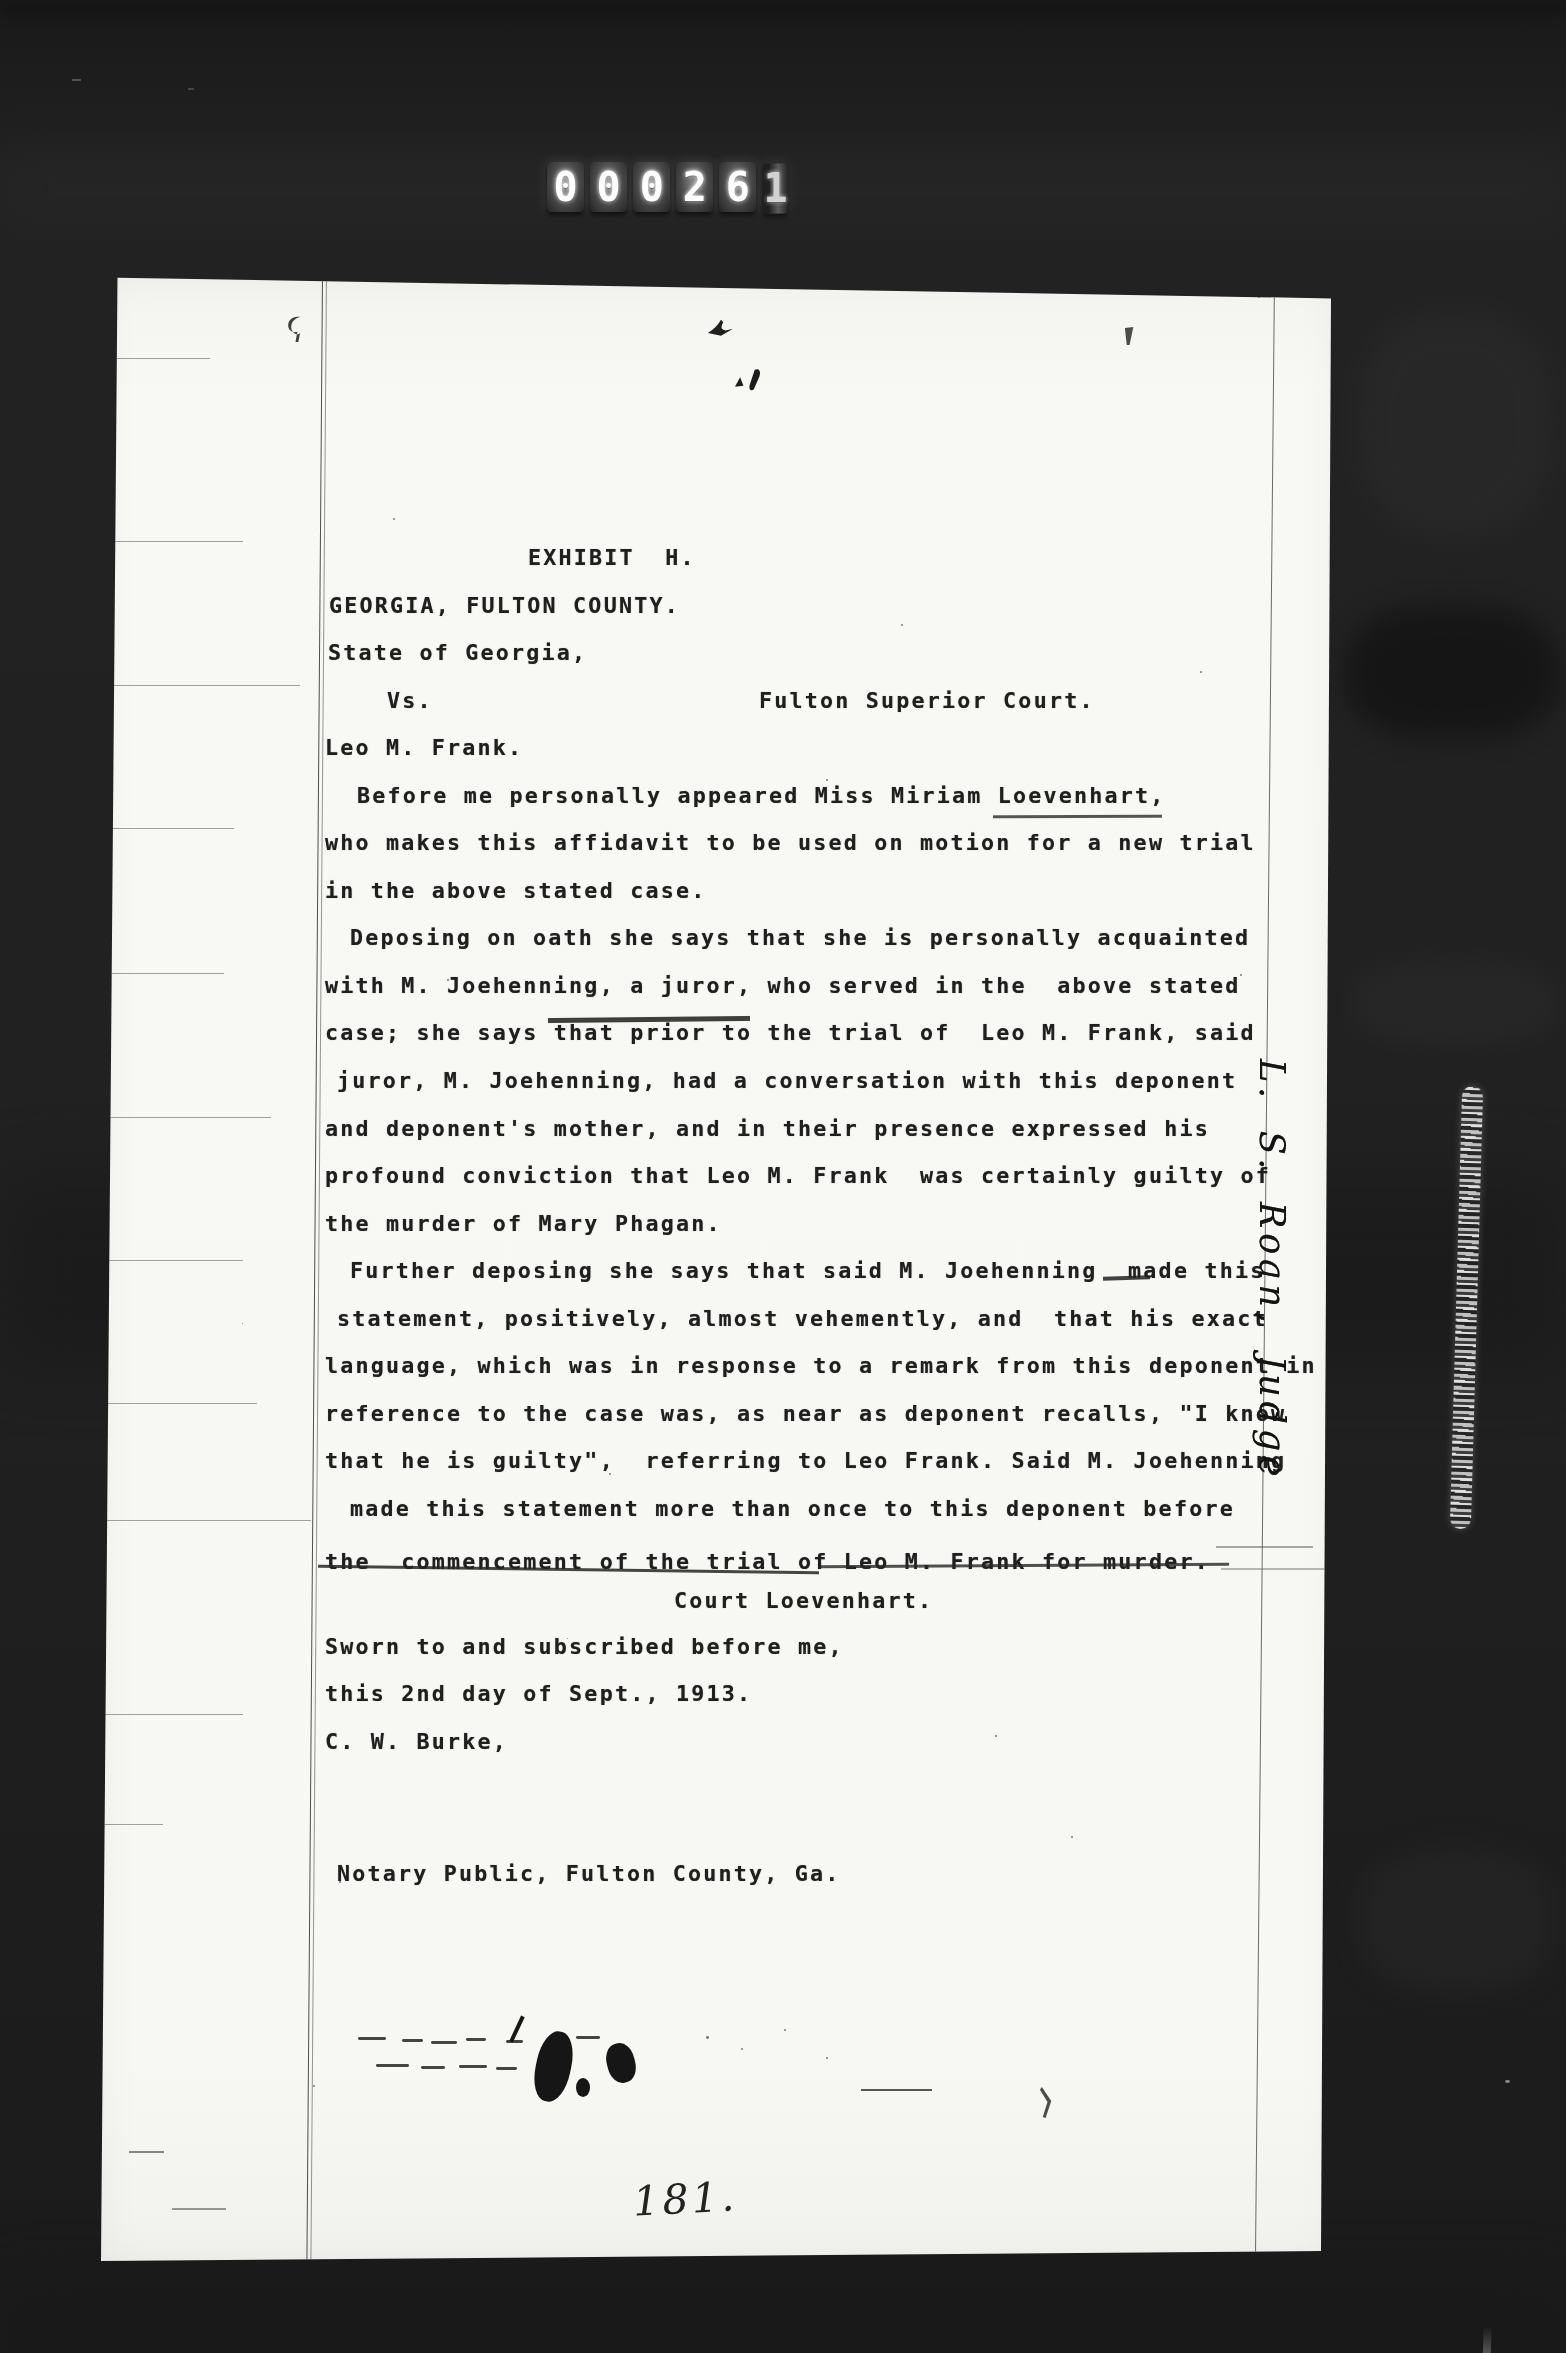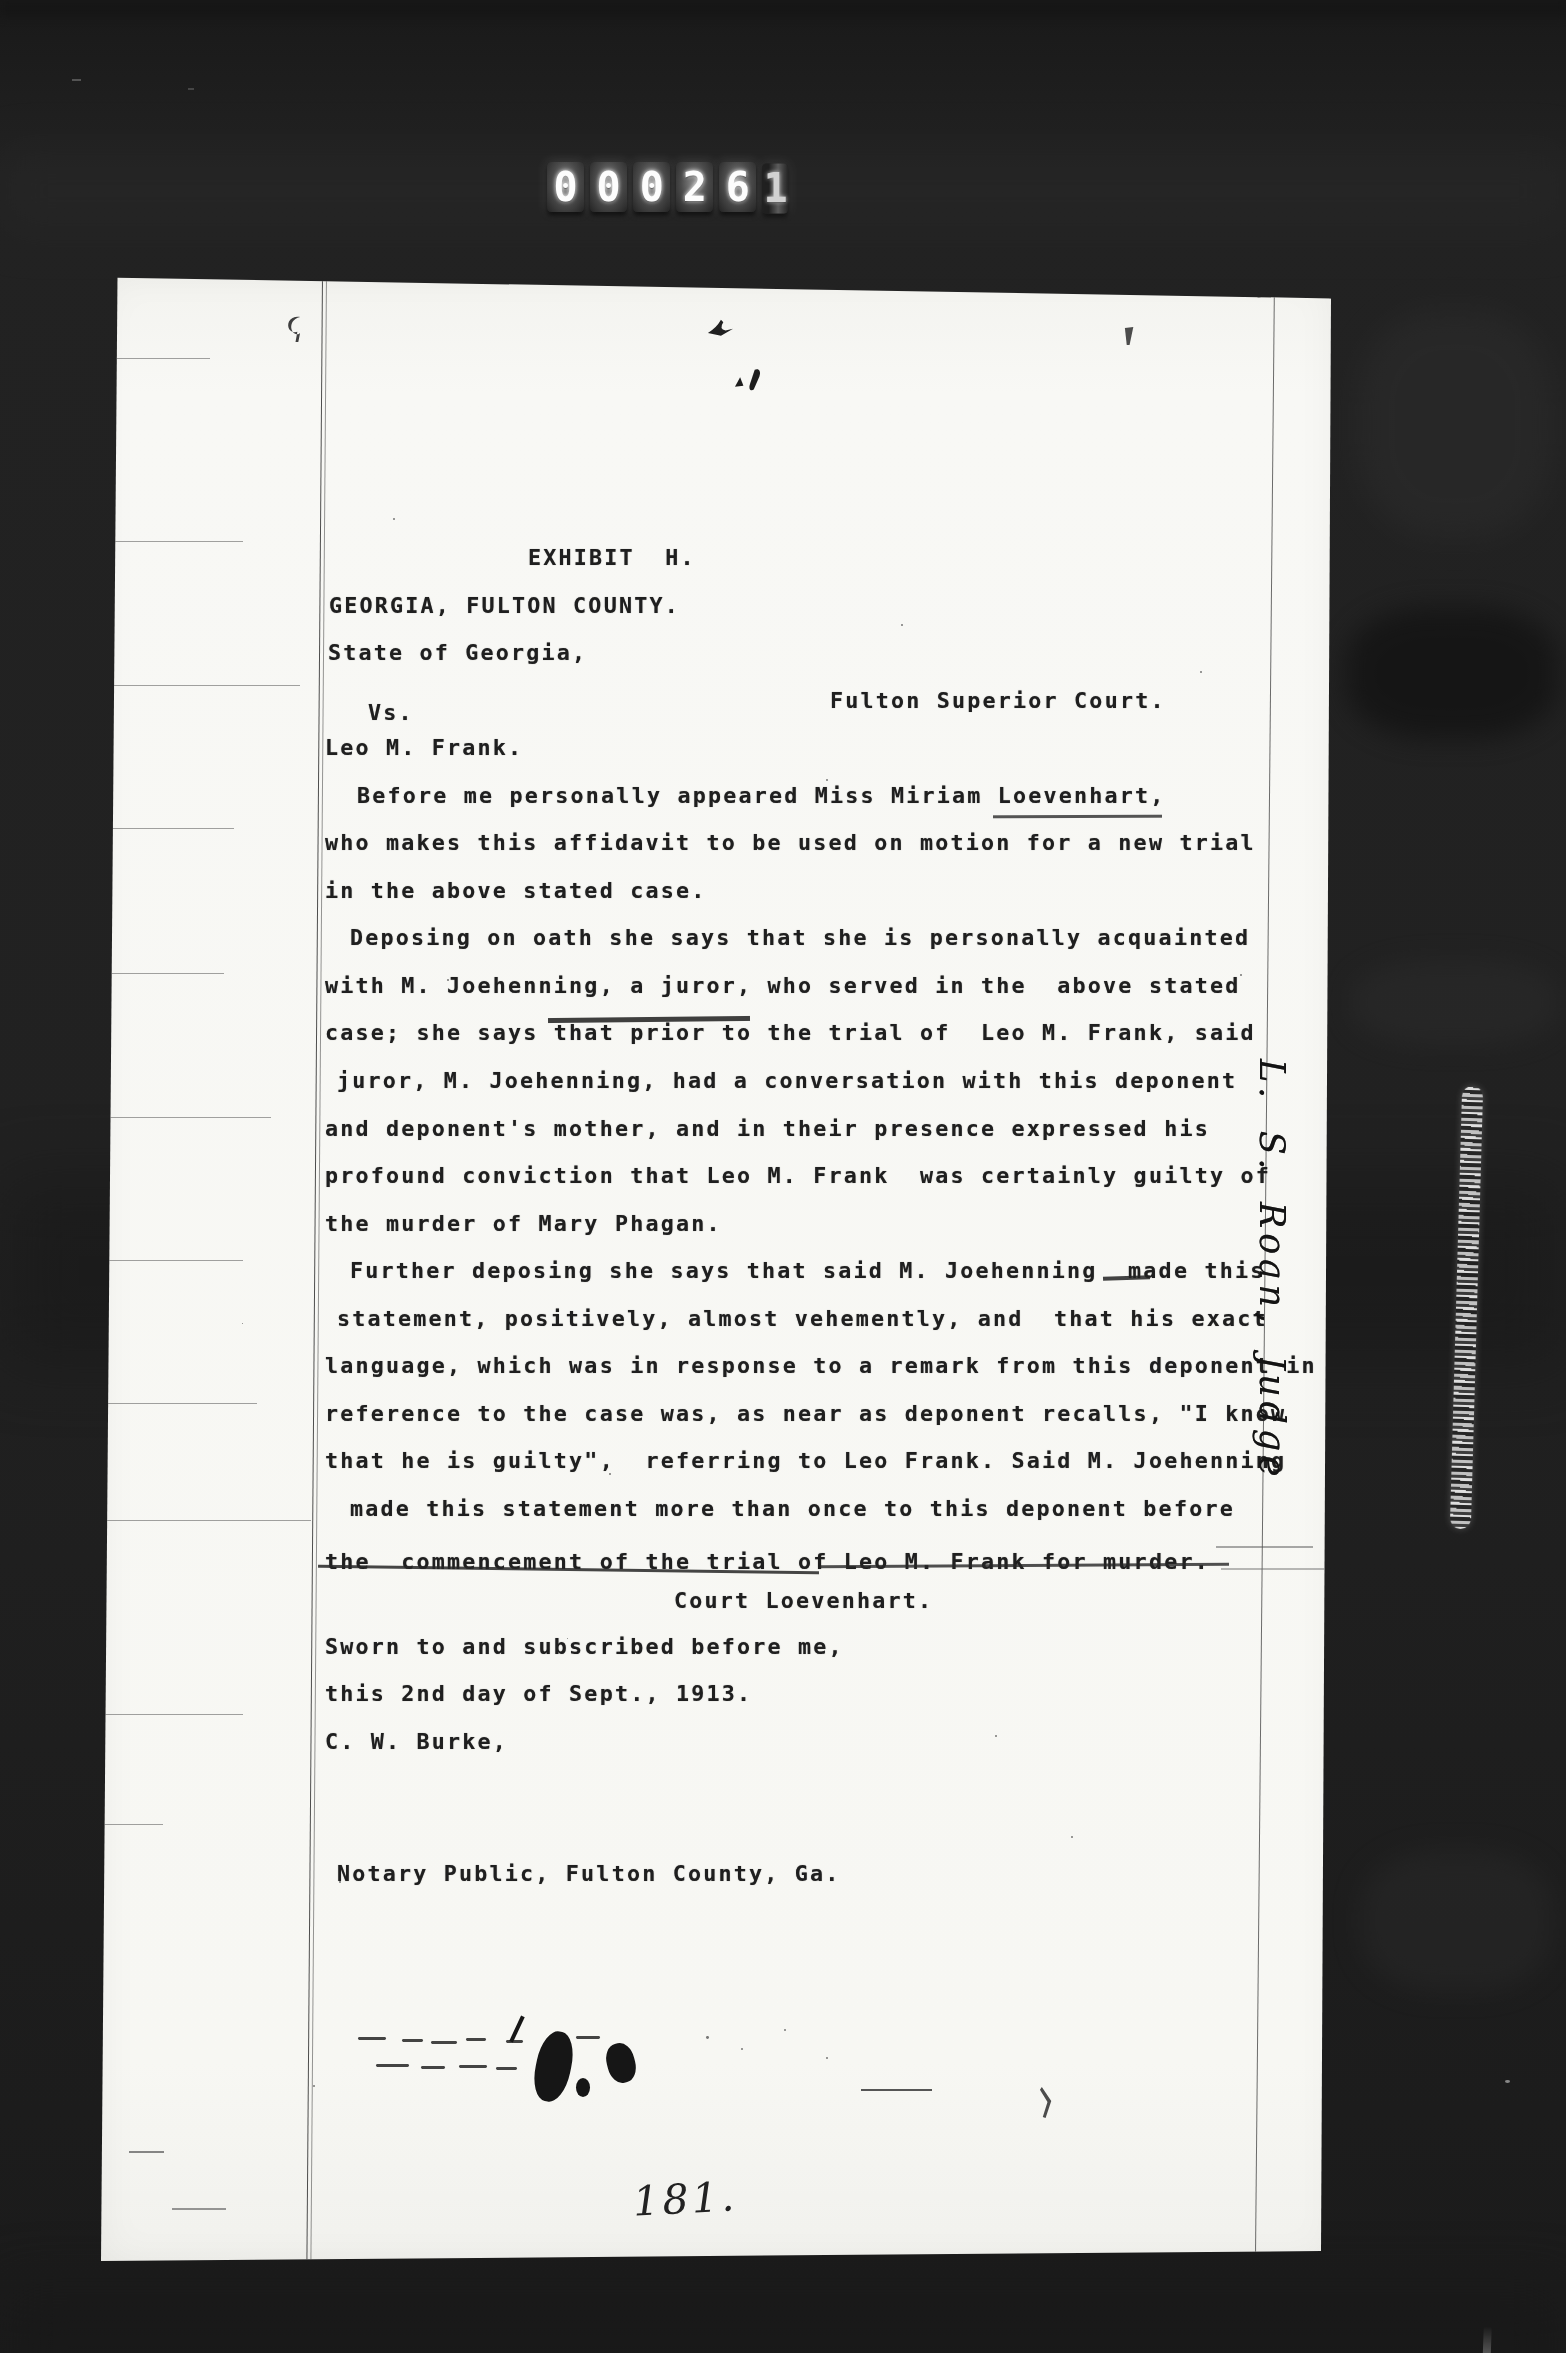--- a/index.html
+++ b/index.html
@@ -113,22 +113,22 @@
       <div class="abs rule" style="top: 1130px; width: 155px;"></div>
       <div class="abs rule" style="top: 1247px; width: 209px;"></div>
       <div class="abs rule" style="top: 1441px; width: 141px;"></div>
       <div class="abs rule" style="top: 1551px; width: 61px;"></div>
     </div>
 
   <div class="abs" id="typedlayer" style="left:0;top:0;">
       <div class="typed" style="left: 427px; top: 274px;">EXHIBIT  H.</div>
       <div class="typed" style="left: 228px; top: 322px;">GEORGIA, FULTON COUNTY.</div>
       <div class="typed" style="left: 227px; top: 369px;">State of Georgia,</div>
-      <div class="typed" style="left: 267px; top: 417px; margin-top: 12px;">Vs.</div>
-      <div class="typed" style="left: 729px; top: 417px;">Fulton Superior Court.</div>
+      <div class="typed" style="left: 286px; top: 417px;">Vs.</div>
+      <div class="typed" style="left: 658px; top: 417px;">Fulton Superior Court.</div>
       <div class="typed" style="left: 224px; top: 464px;">Leo M. Frank.</div>
       <div class="typed" style="left: 256px; top: 512px;">Before me personally appeared Miss Miriam Loevenhart,</div>
       <div class="typed" style="left: 224px; top: 559px;">who makes this affidavit to be used on motion for a new trial</div>
       <div class="typed" style="left: 224px; top: 607px;">in the above stated case.</div>
       <div class="typed" style="left: 249px; top: 654px;">Deposing on oath she says that she is personally acquainted</div>
       <div class="typed" style="left: 224px; top: 702px;">with M. Joehenning, a juror, who served in the  above stated</div>
       <div class="typed" style="left: 224px; top: 749px;">case; she says that prior to the trial of  Leo M. Frank, said</div>
       <div class="typed" style="left: 236px; top: 797px;">juror, M. Joehenning, had a conversation with this deponent</div>
       <div class="typed" style="left: 224px; top: 845px;">and deponent's mother, and in their presence expressed his</div>
       <div class="typed" style="left: 224px; top: 892px;">profound conviction that Leo M. Frank  was certainly guilty of</div>

